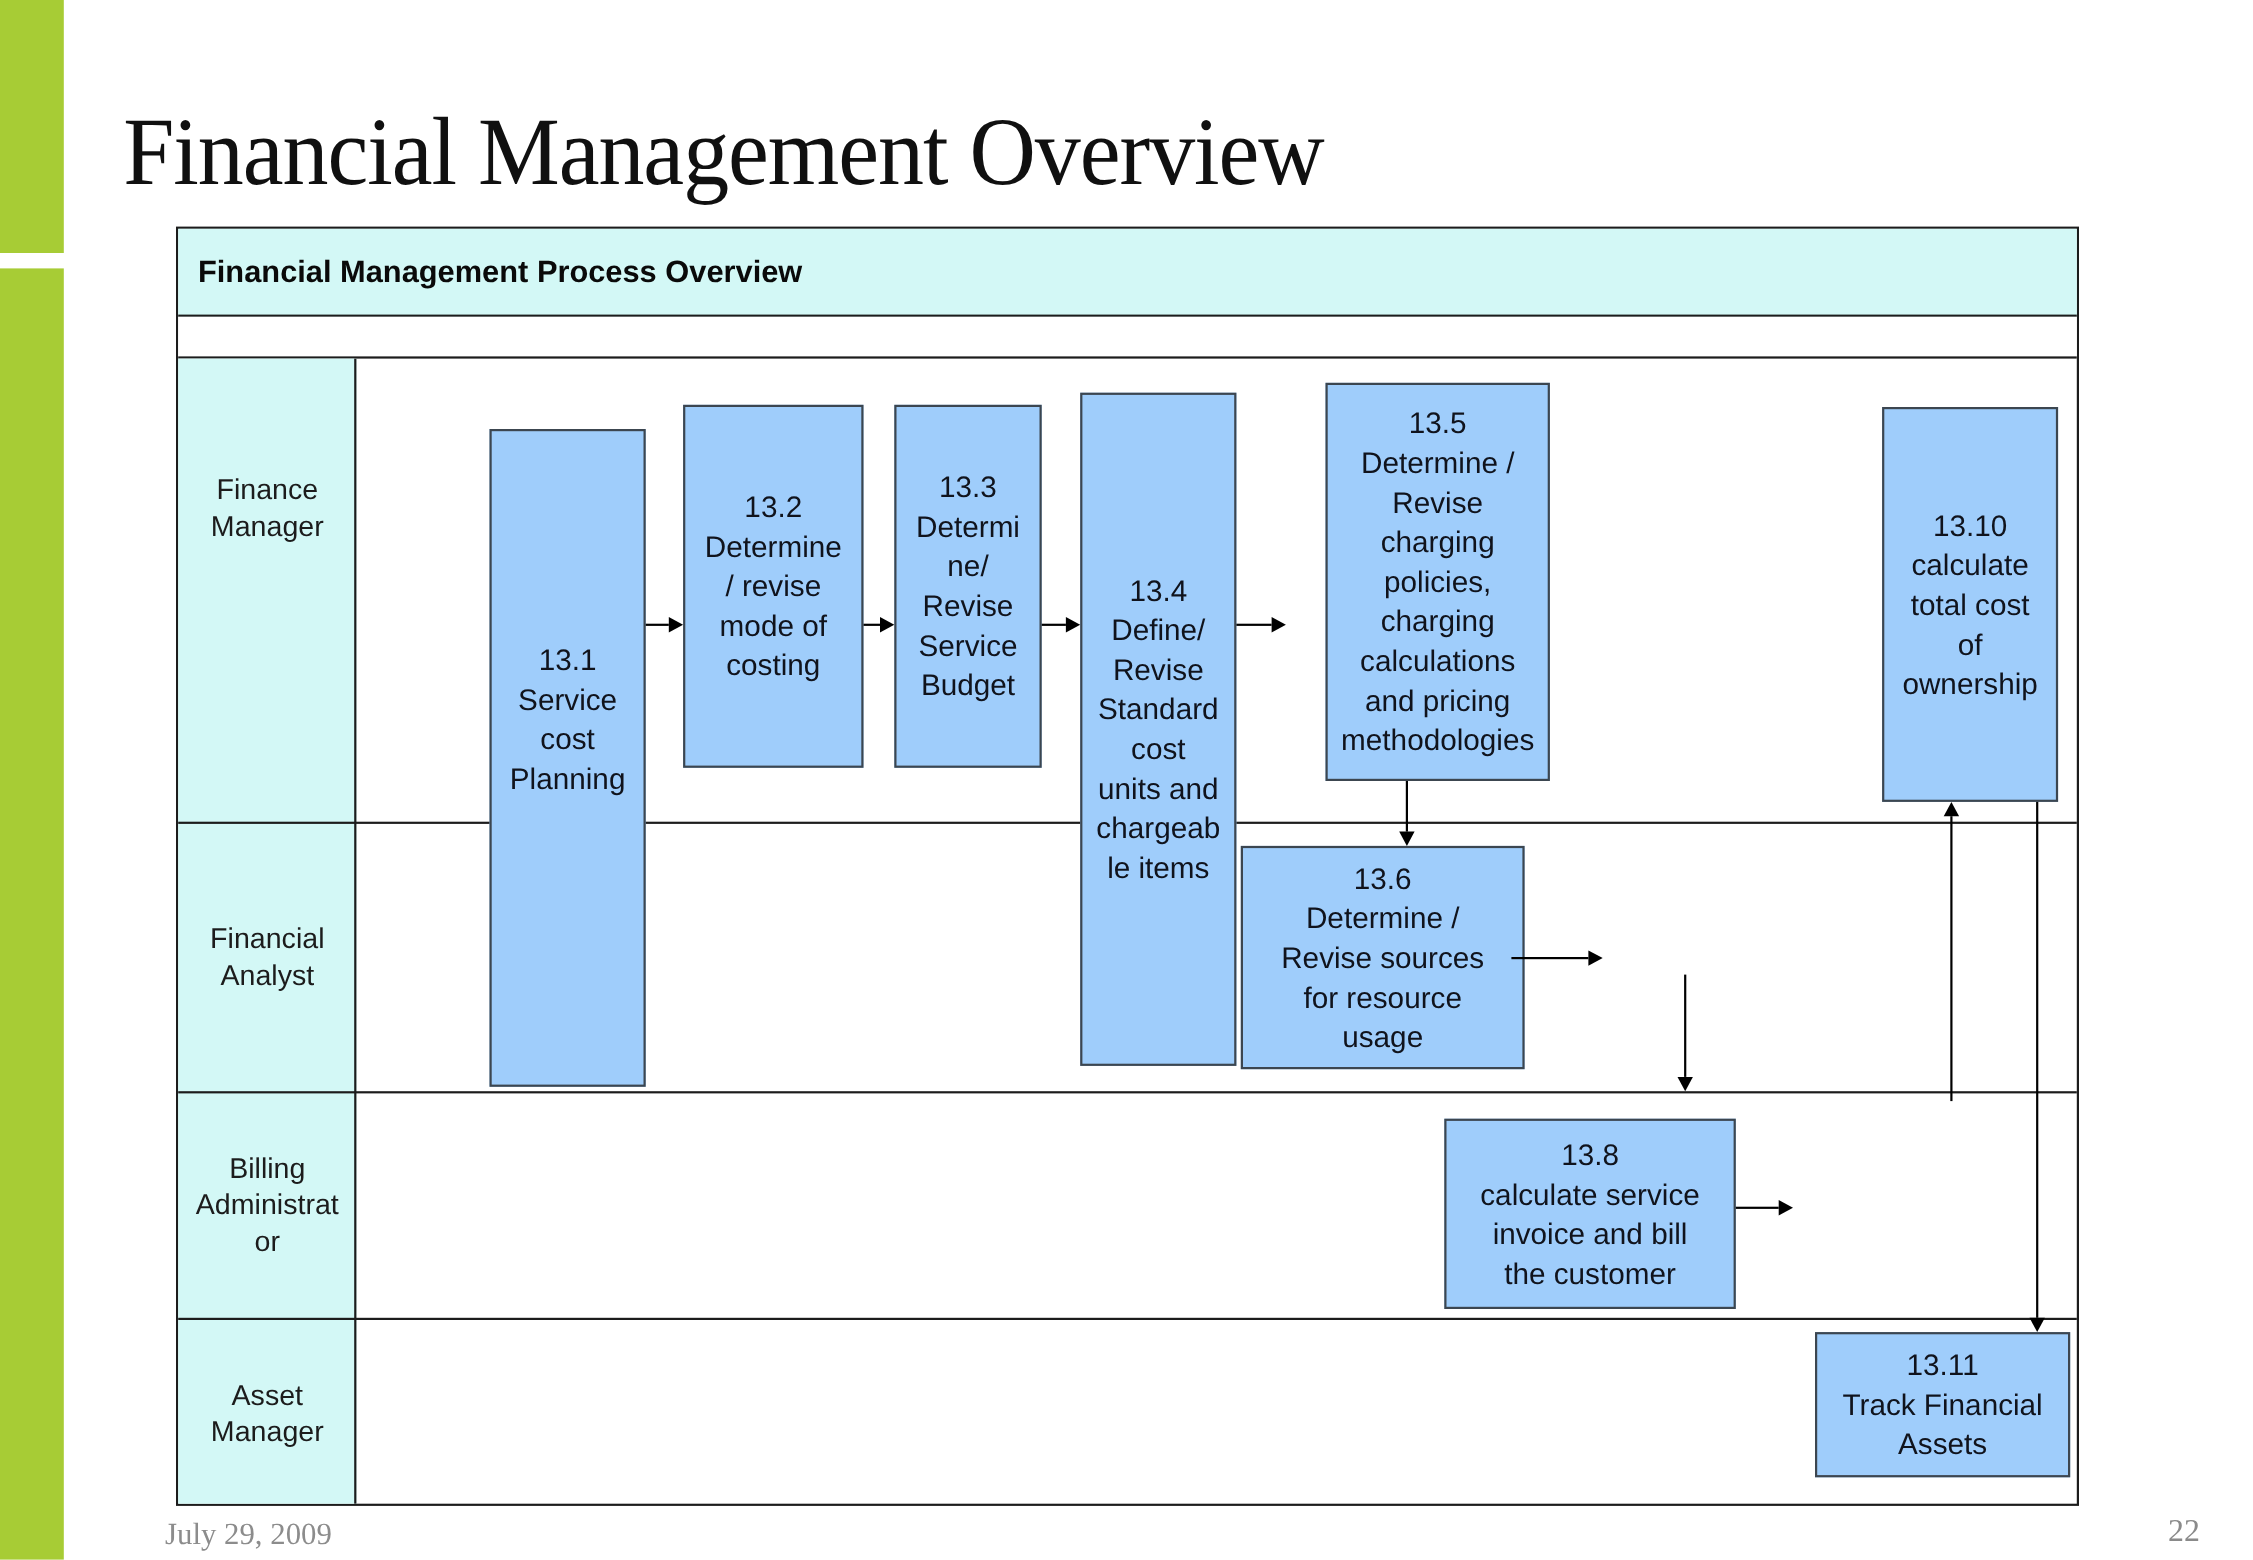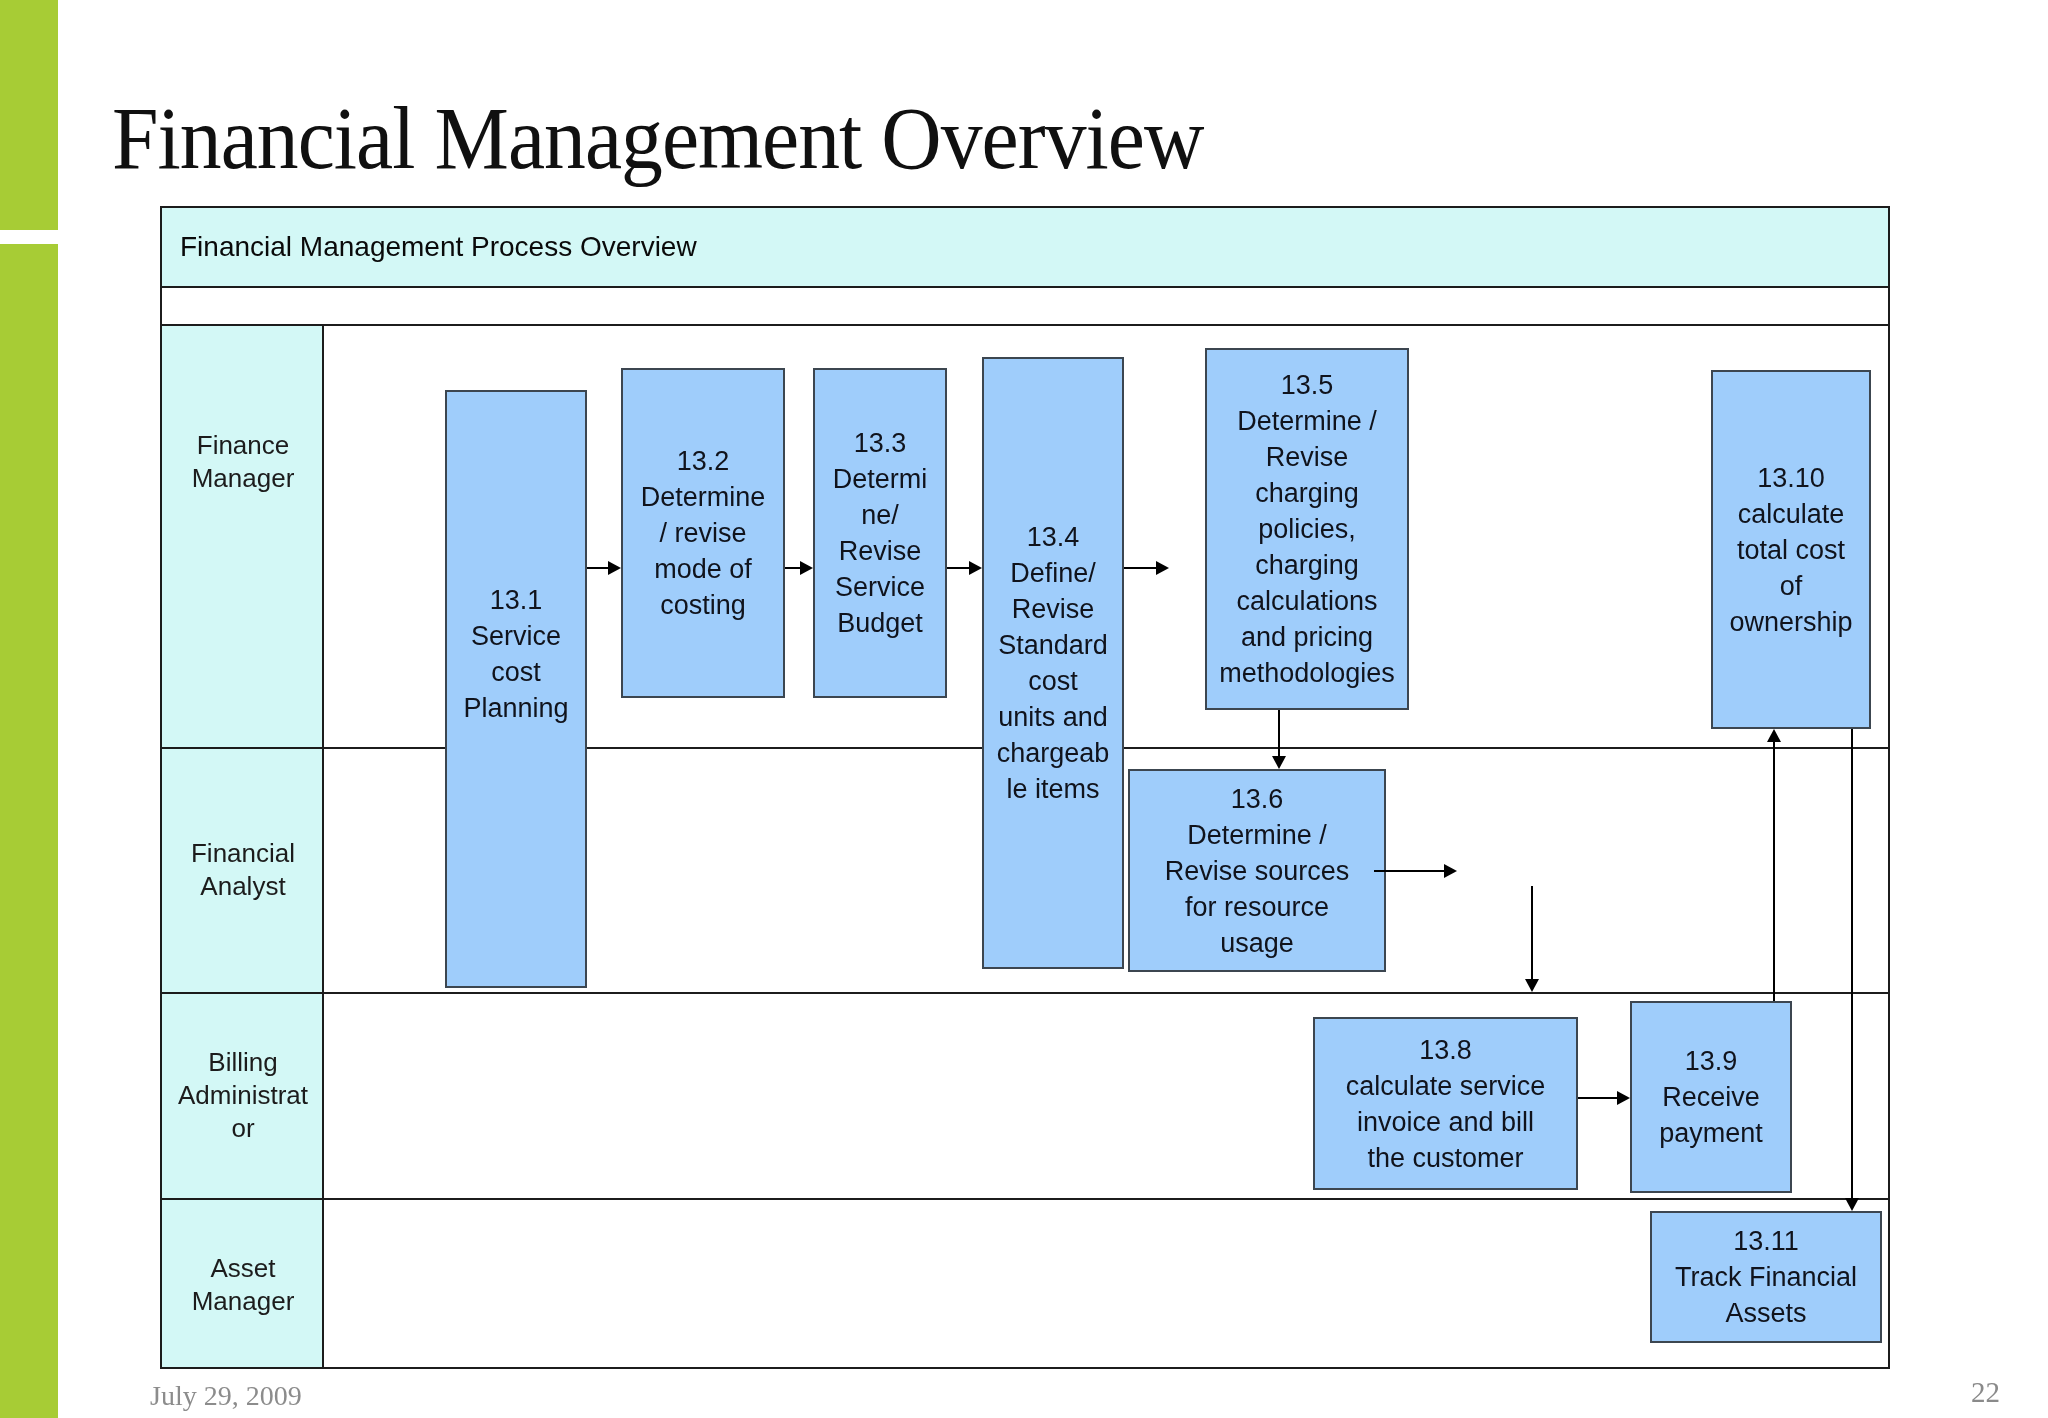--- a/index.html
+++ b/index.html
@@ -20,21 +20,21 @@
     font-family:"Liberation Serif",serif;font-size:28px;color:#8c8c8c;}
   .page-number{position:absolute;left:1940px;top:1376px;width:60px;text-align:right;
     font-family:"Liberation Serif",serif;font-size:29px;color:#8a8a8a;}
 
   
   .diagram{position:absolute;left:160px;top:206px;width:1730px;height:1163px;
     border:2px solid #1c1c1c;box-sizing:border-box;background:#ffffff;}
   .dg-header{position:absolute;left:0;top:0;right:0;height:80px;background:#d3f8f6;
     border-bottom:2px solid #1c1c1c;display:flex;align-items:center;
     padding-left:18px;box-sizing:border-box;
-    font-size:28px;font-weight:normal;color:#0a0a0a;}
+    font-size:28px;font-weight:bold;color:#0a0a0a;}
   .dg-row2{position:absolute;left:0;top:80px;right:0;height:38px;background:#ffffff;
     border-bottom:2px solid #1c1c1c;box-sizing:border-box;}
   .label-col{position:absolute;left:0;top:118px;bottom:0;width:162px;background:#d3f8f6;
     border-right:2px solid #1c1c1c;box-sizing:border-box;}
   .lane-line{position:absolute;left:0;right:0;height:2px;background:#1c1c1c;}
   .lane2-line{top:539px;} .lane3-line{top:784px;} .lane4-line{top:990px;}
 
   .lane-label{position:absolute;left:0;width:162px;display:flex;align-items:center;
     justify-content:center;text-align:center;font-size:26px;color:#1c1c1c;
     line-height:33px;white-space:pre-line;box-sizing:border-box;}
@@ -137,23 +137,20 @@
 methodologies</div>
   <div class="pbox b6">13.6
 Determine /
 Revise sources
 for resource
 usage</div>
   <div class="pbox b8">13.8
 calculate service
 invoice and bill
 the customer</div>
-  <div class="pbox b9">13.9
-Receive
-payment</div>
   <div class="pbox b10">13.10
 calculate
 total cost
 of
 ownership</div>
   <div class="pbox b11">13.11
 Track Financial
 Assets</div>
 
   <div>

